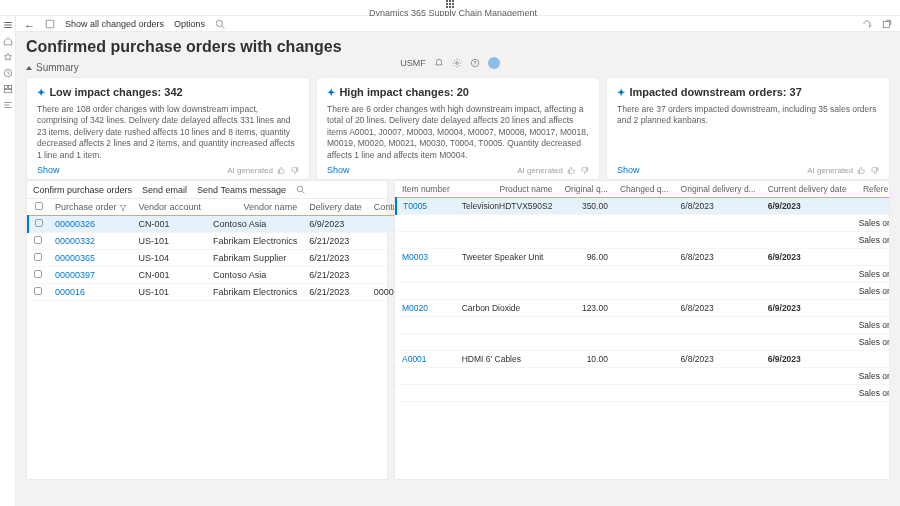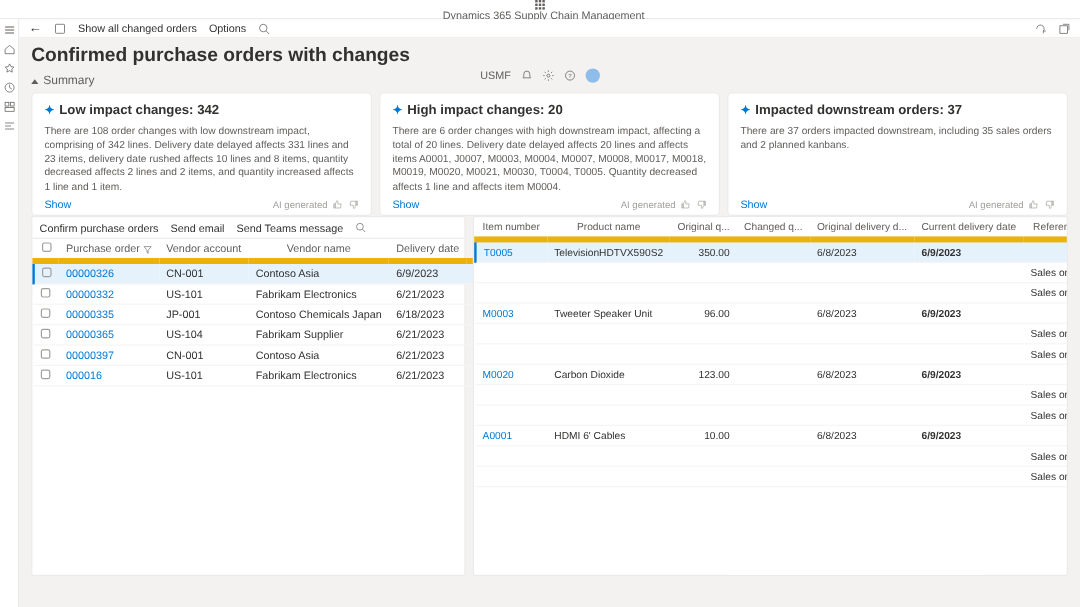--- a/index.html
+++ b/index.html
@@ -33,21 +33,21 @@
 .card-foot .aigen{ margin-left:auto; color:#a19f9d; font-size:8px;}
 .card-foot .footicn{ width:9px;height:9px; color:#a19f9d; margin-left:4px;}
 .subhead { font-size:9.5px; font-weight:600; margin:8px 0 4px; }
 .split { display:flex; gap:6px; height:300px;}
 .panel { background:#fff; border:1px solid #edebe9; border-radius:2px; }
 .panel.left { width:362px; display:flex; flex-direction:column;}
 .panel.right { flex:1; overflow:auto;}
 .panel-cmd { height:18px; border-bottom:1px solid #edebe9; display:flex; align-items:center; padding:0 6px; gap:10px; font-size:9px;}
 .panel-cmd .srch{width:9px;height:9px;color:#605e5c;}
 table { border-collapse:collapse; width:100%; font-size:9px; }
-th { text-align:center; font-weight:400; color:#605e5c; padding:3px 6px; border-bottom:5px solid #eab308; white-space:nowrap;}
+th { text-align:right; font-weight:400; color:#605e5c; padding:3px 6px; border-bottom:1px solid #eab308; white-space:nowrap;}
 td { padding:3px 6px; border-bottom:1px solid #f6f5f4; white-space:nowrap;}
 tr.sel td { background:#e5f1fb; }
 tr.sel td:first-child{ border-left:2px solid #0078d4;}
 td.num { text-align:right; }
 .filtericn{width:8px;height:8px;color:#605e5c;display:inline-block;vertical-align:middle;margin-left:2px;}
 .chk{width:8px;height:8px;border:1px solid #a19f9d;display:inline-block;border-radius:2px;}
 .bold{font-weight:600;}
 .link{color:#0078d4;}
 .right table th, .right table td{font-size:8.5px;}
 </style>
@@ -237,28 +237,20 @@
                 <tr>
                   <td><span class="chk"></span></td>
   <td class="link">00000332</td>
   <td>US-101</td>
                   <td>Fabrikam Electronics</td>
   <td>6/21/2023</td>
                   <td></td>
                 </tr>
                 <tr>
                   <td><span class="chk"></span></td>
-  <td class="link">00000335</td>
-  <td>JP-001</td>
-                  <td>Contoso Chemicals Japan</td>
-  <td>6/18/2023</td>
-                  <td></td>
-                </tr>
-                <tr>
-                  <td><span class="chk"></span></td>
   <td class="link">00000365</td>
   <td>US-104</td>
                   <td>Fabrikam Supplier</td>
   <td>6/21/2023</td>
                   <td></td>
                 </tr>
                 <tr>
                   <td><span class="chk"></span></td>
   <td class="link">00000397</td>
   <td>CN-001</td>

